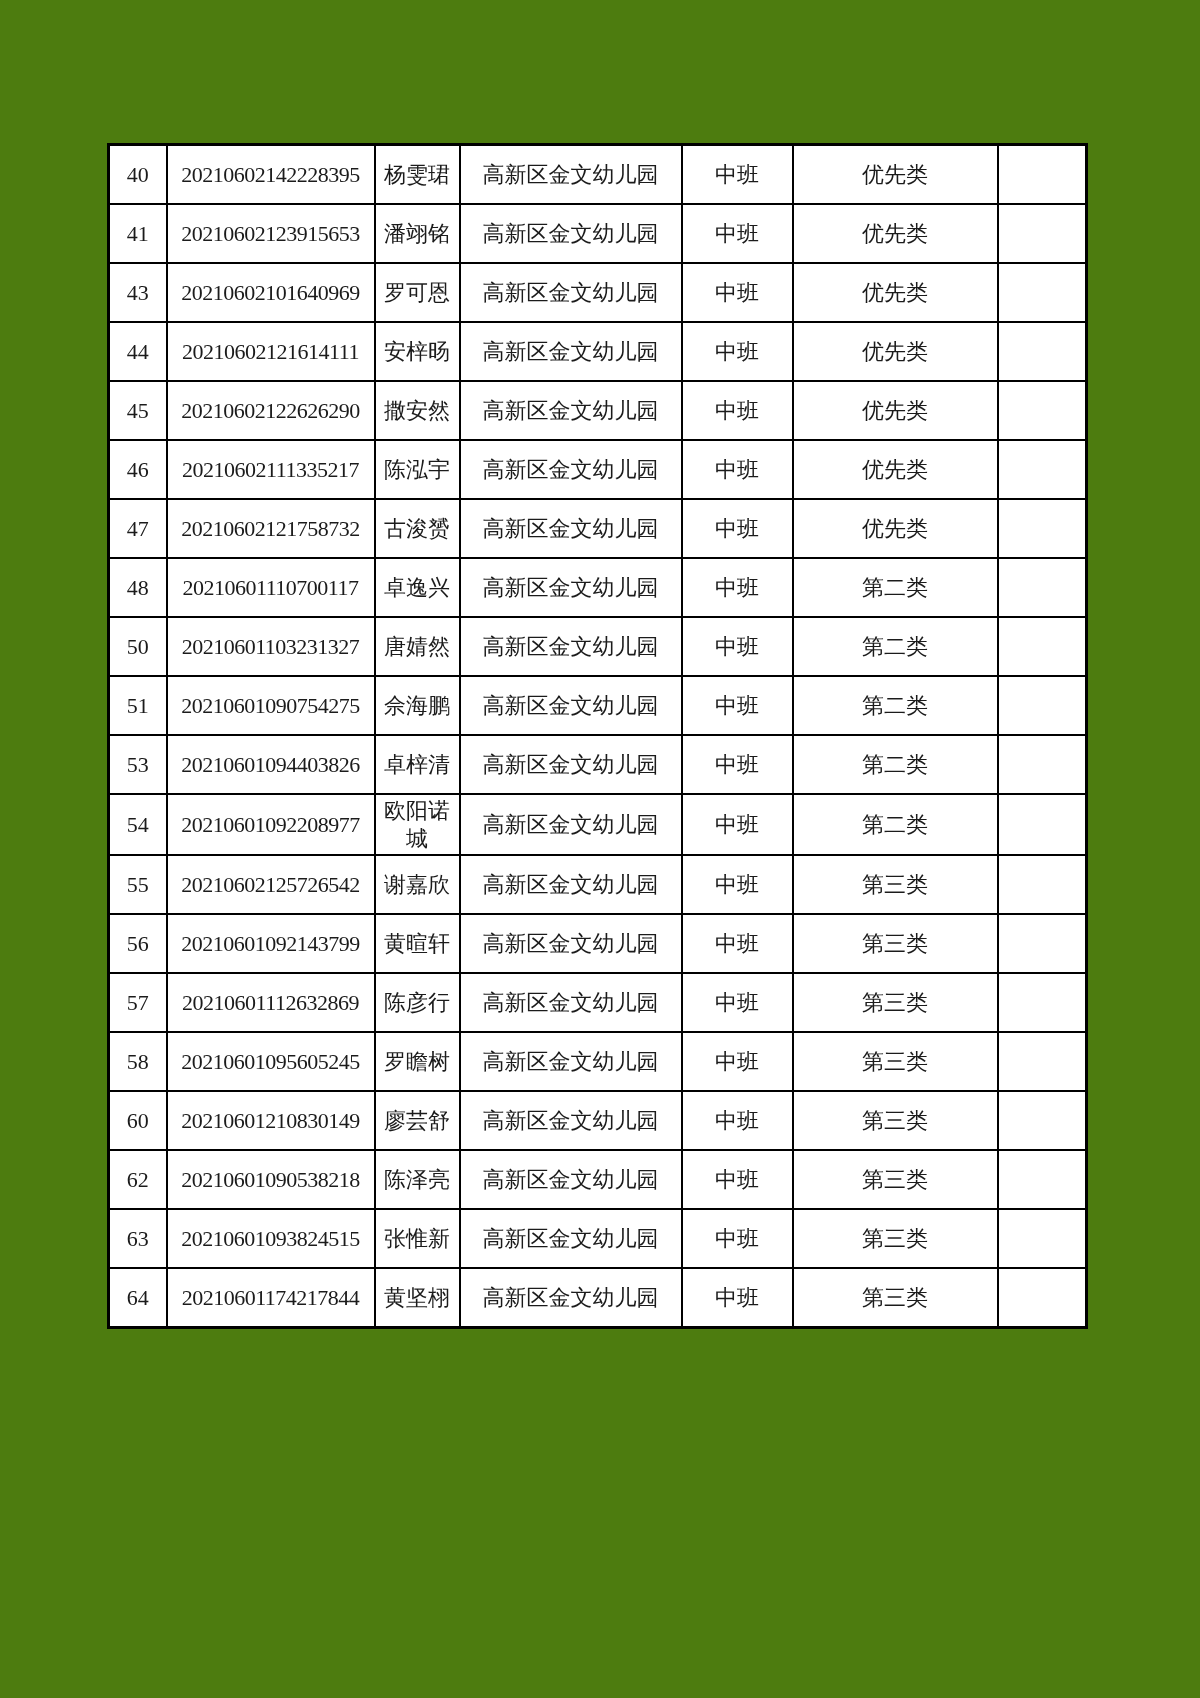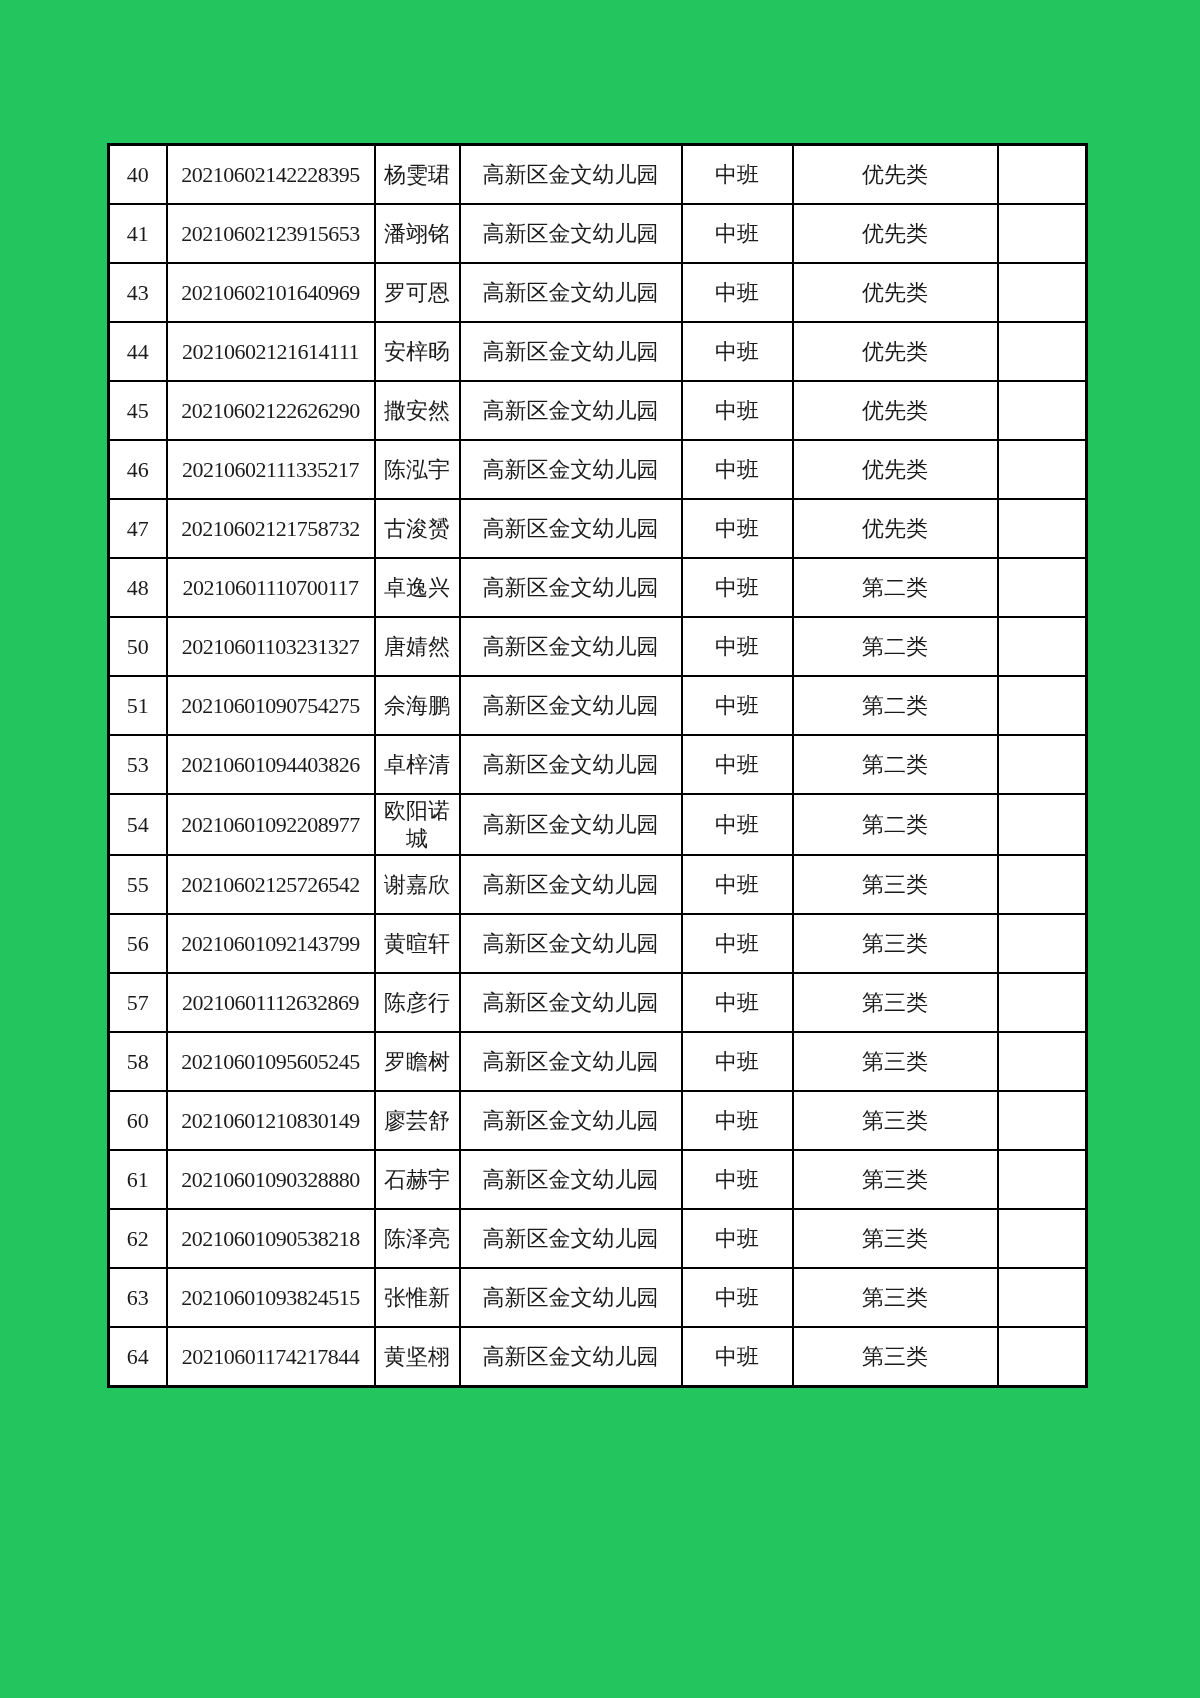--- a/index.html
+++ b/index.html
@@ -12,21 +12,21 @@
     height: 1698px;
     position: relative;
     font-family: "Liberation Serif", "DejaVu Serif", serif;
     color: #1b1b1b;
   }
   .page {
     position: absolute;
     left: 0; top: 0;
     width: 1200px;
     height: 1698px;
-    background: #22c55e;
+    background: #4d7c0f;
   }
   .table-wrap {
     position: absolute;
     left: 107px;
     top: 143px;
   }
   table.roster {
     border-collapse: collapse;
     table-layout: fixed;
     width: 978px;
@@ -225,29 +225,20 @@
           <tr>
             <td class="col-no">60</td>
             <td class="col-reg_id">20210601210830149</td>
             <td class="col-name">廖芸舒</td>
             <td class="col-school">高新区金文幼儿园</td>
             <td class="col-grade">中班</td>
             <td class="col-category">第三类</td>
             <td class="col-remark"></td>
           </tr>
           <tr>
-            <td class="col-no">61</td>
-            <td class="col-reg_id">20210601090328880</td>
-            <td class="col-name">石赫宇</td>
-            <td class="col-school">高新区金文幼儿园</td>
-            <td class="col-grade">中班</td>
-            <td class="col-category">第三类</td>
-            <td class="col-remark"></td>
-          </tr>
-          <tr>
             <td class="col-no">62</td>
             <td class="col-reg_id">20210601090538218</td>
             <td class="col-name">陈泽亮</td>
             <td class="col-school">高新区金文幼儿园</td>
             <td class="col-grade">中班</td>
             <td class="col-category">第三类</td>
             <td class="col-remark"></td>
           </tr>
           <tr>
             <td class="col-no">63</td>

